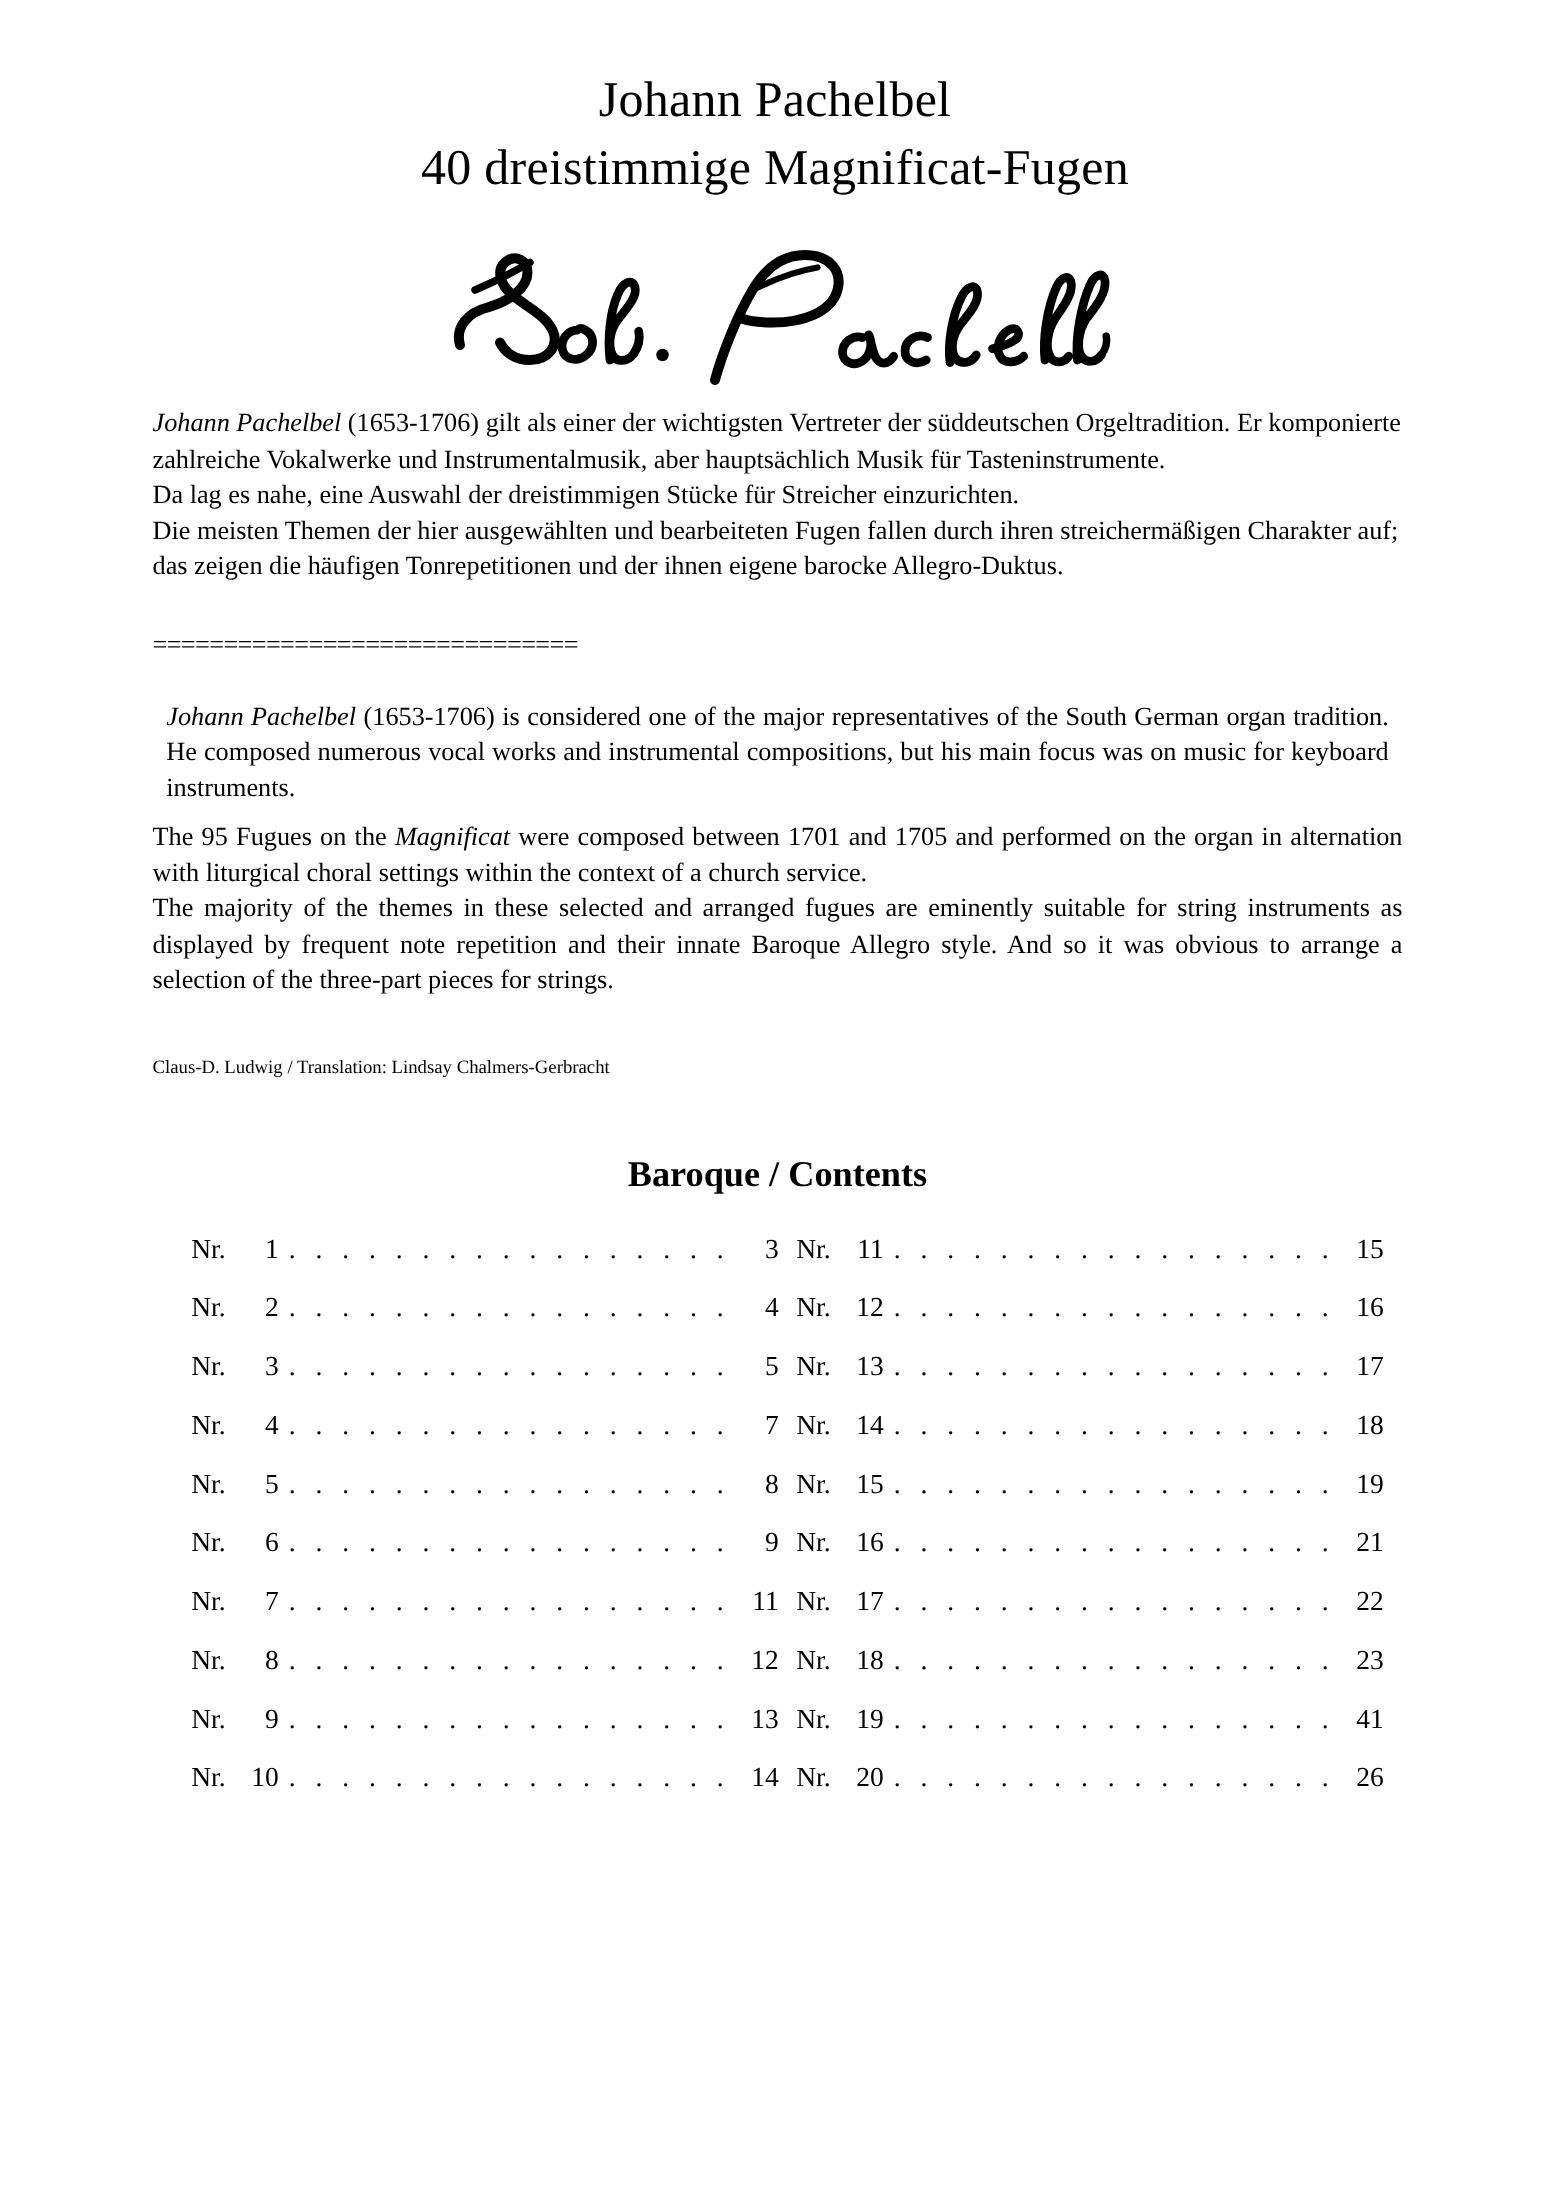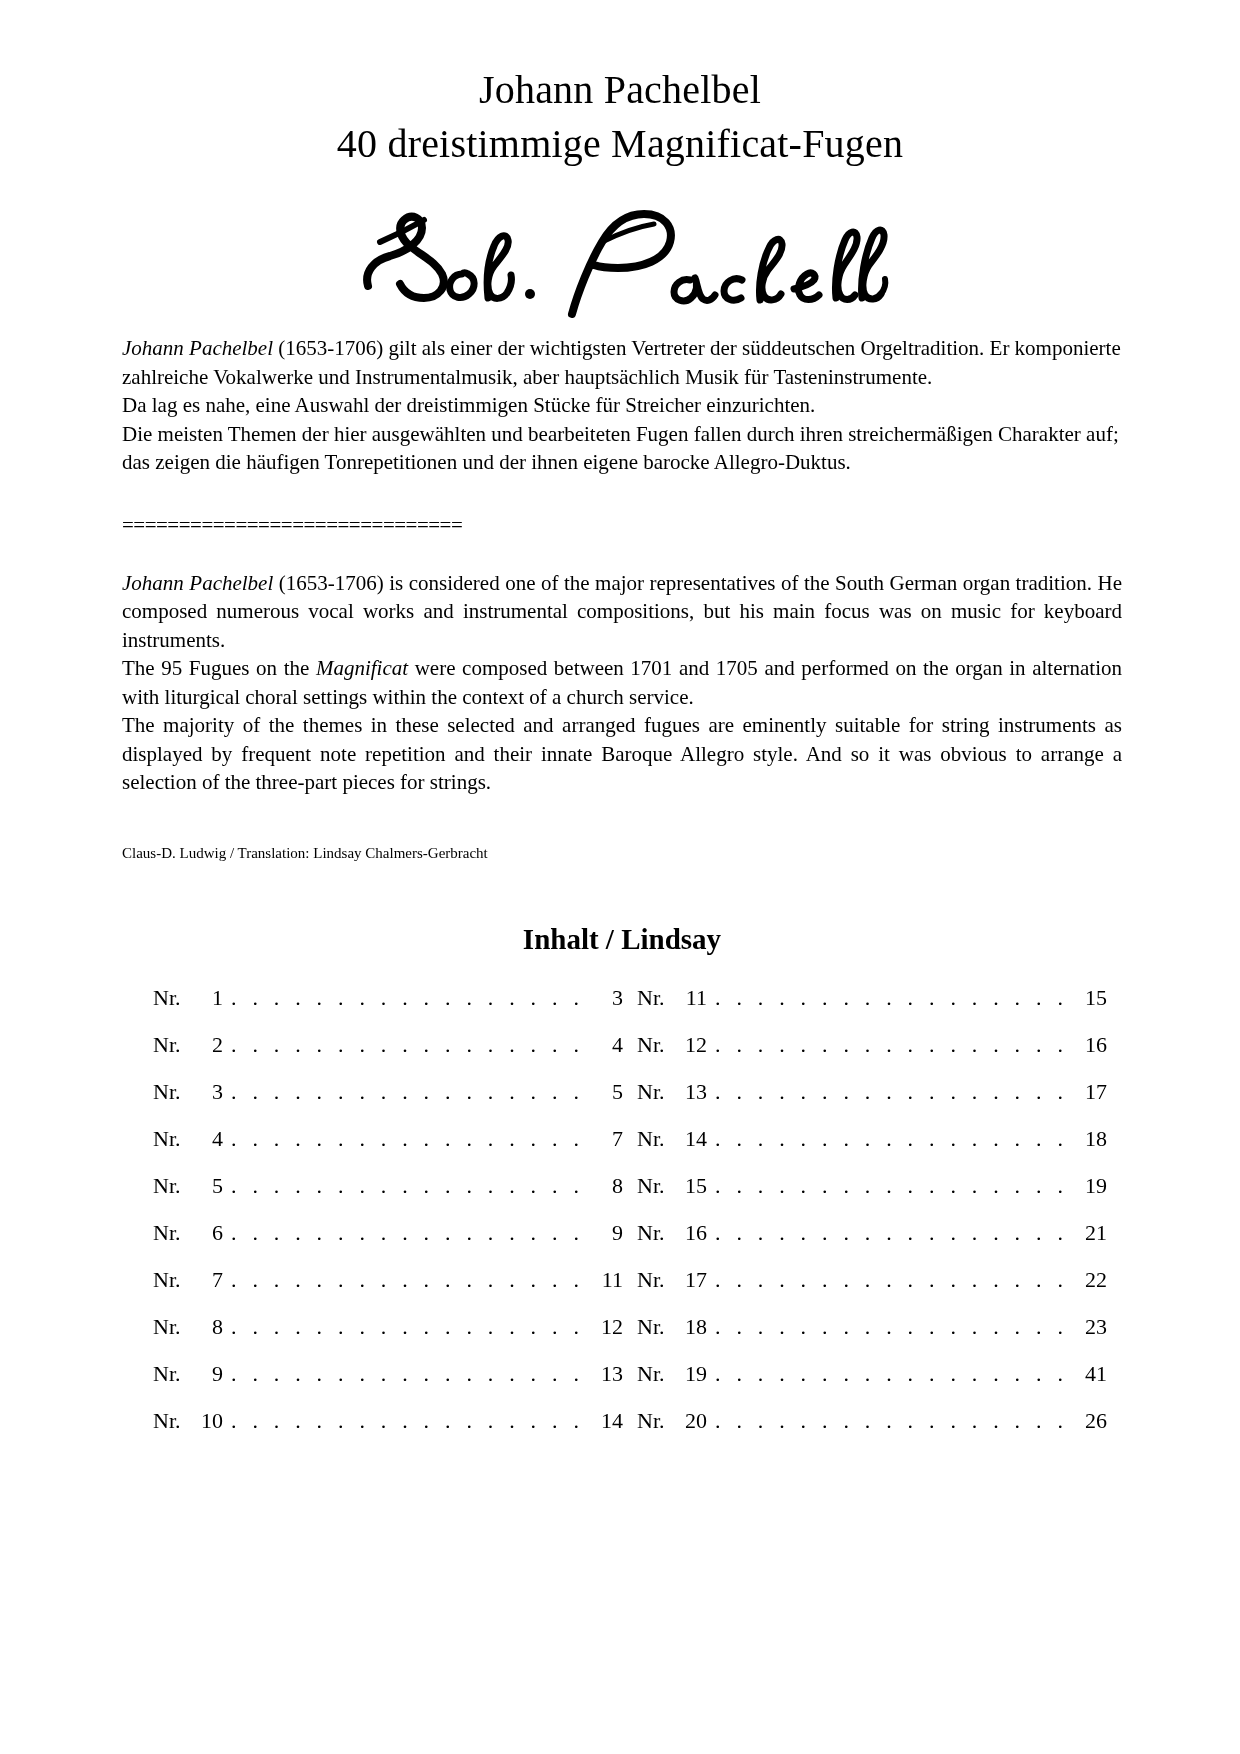--- a/index.html
+++ b/index.html
@@ -12,21 +12,21 @@
     height: 1754px;
     font-family: "Liberation Serif", "DejaVu Serif", serif;
     color: #000000;
     position: relative;
     overflow: hidden;
   }
   .page {
     position: relative;
     width: 1240px;
     height: 1754px;
-    padding: 12px;
+    padding: 2px;
     box-sizing: border-box;
   }
 
   
   .title-block {
     text-align: center;
     padding-top: 52px;
   }
   .title-line {
     font-size: 40px;
@@ -194,32 +194,32 @@
       <p class="para" style="margin:0;">
         <i>Johann Pachelbel</i><span> (1653-1706) gilt als einer der wichtigsten Vertreter der süddeutschen Orgeltradition. Er komponierte zahlreiche Vokalwerke und Instrumentalmusik, aber hauptsächlich Musik für Tasteninstrumente.</span>
       </p>
       <p class="para" style="margin:0;">Da lag es nahe, eine Auswahl der dreistimmigen Stücke für Streicher einzurichten.</p>
       <p class="para" style="margin:0;">Die meisten Themen der hier ausgewählten und bearbeiteten Fugen fallen durch ihren streichermäßigen Charakter auf; das zeigen die häufigen Tonrepetitionen und der ihnen eigene barocke Allegro-Duktus.</p>
     </div>
 
     <div class="sep">==============================</div>
 
     <div class="block-english">
-      <p class="para-justify" style="margin:0;">
+      <p class="para-justify" style="margin:11px;">
         <i>Johann Pachelbel</i><span> (1653-1706) is considered one of the major representatives of the South German organ tradition. He composed numerous vocal works and instrumental compositions, but his main focus was on music for keyboard instruments.</span>
       </p>
       <p class="para-justify" style="margin:0;">
         <span>The 95  Fugues on the </span><i>Magnificat</i><span> were composed between 1701 and 1705 and  performed on the organ in alternation with liturgical choral settings within the context of a church service.</span>
       </p>
       <p class="para-justify" style="margin:0;">The majority of the themes in these selected and arranged fugues are eminently suitable for string instruments as displayed by frequent note repetition and their innate Baroque Allegro style. And so it was obvious to arrange a selection of the three-part pieces for strings.</p>
     </div>
 
     <div class="credit">Claus-D. Ludwig / Translation: Lindsay Chalmers-Gerbracht</div>
 
-    <div class="contents-heading">Inhalt / Lindsay</div>
+    <div class="contents-heading">Baroque / Contents</div>
 
     <div class="toc">
       <div class="toc-col" id="toc-left">
           <div class="toc-row">
             <span class="toc-label">Nr.</span>
             <span class="toc-num">1</span>
             <span class="toc-dots">. . . . . . . . . . . . . . . . . . . . . . . . . . . . . . . . . . . . . . . . . . . .</span>
             <span class="toc-page">3</span>
           </div>
           <div class="toc-row">

